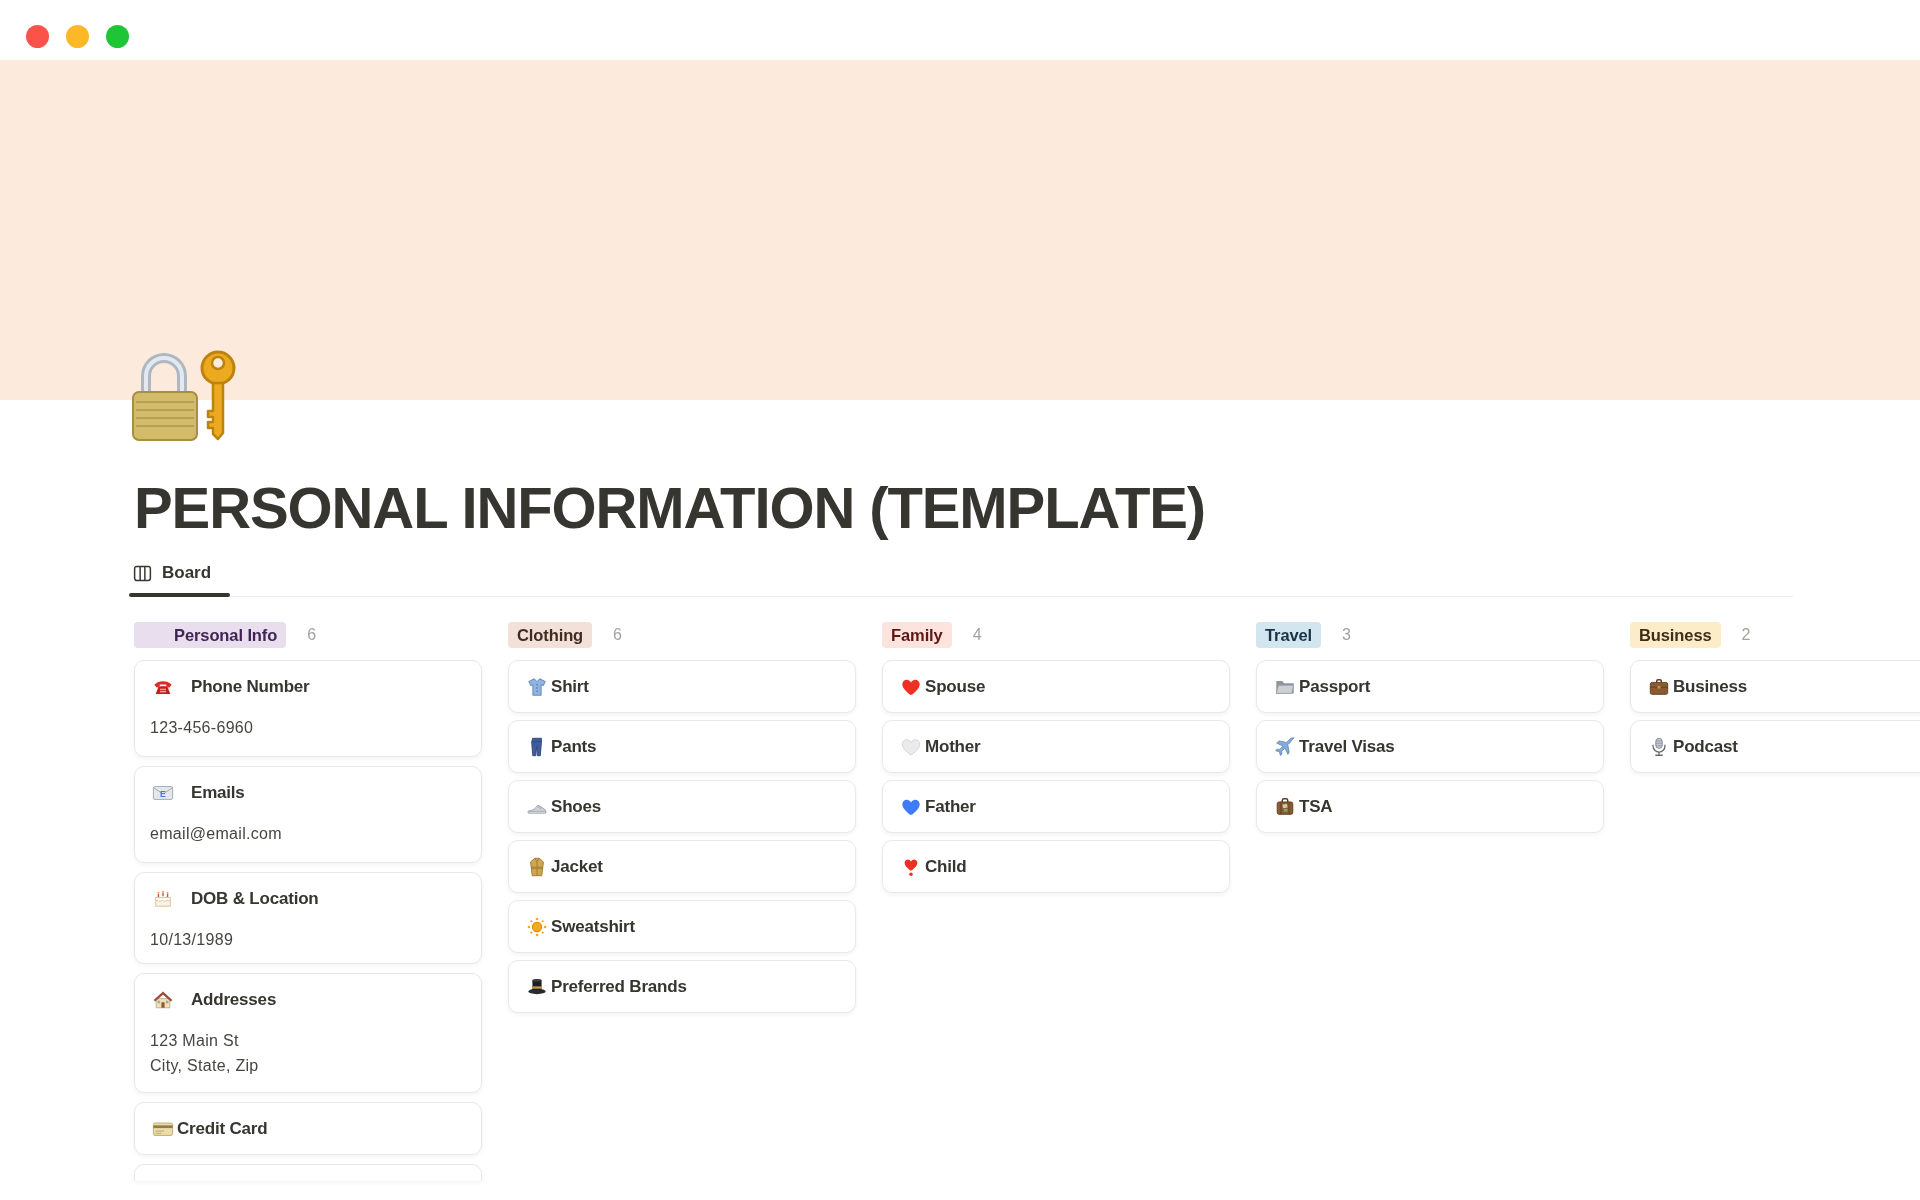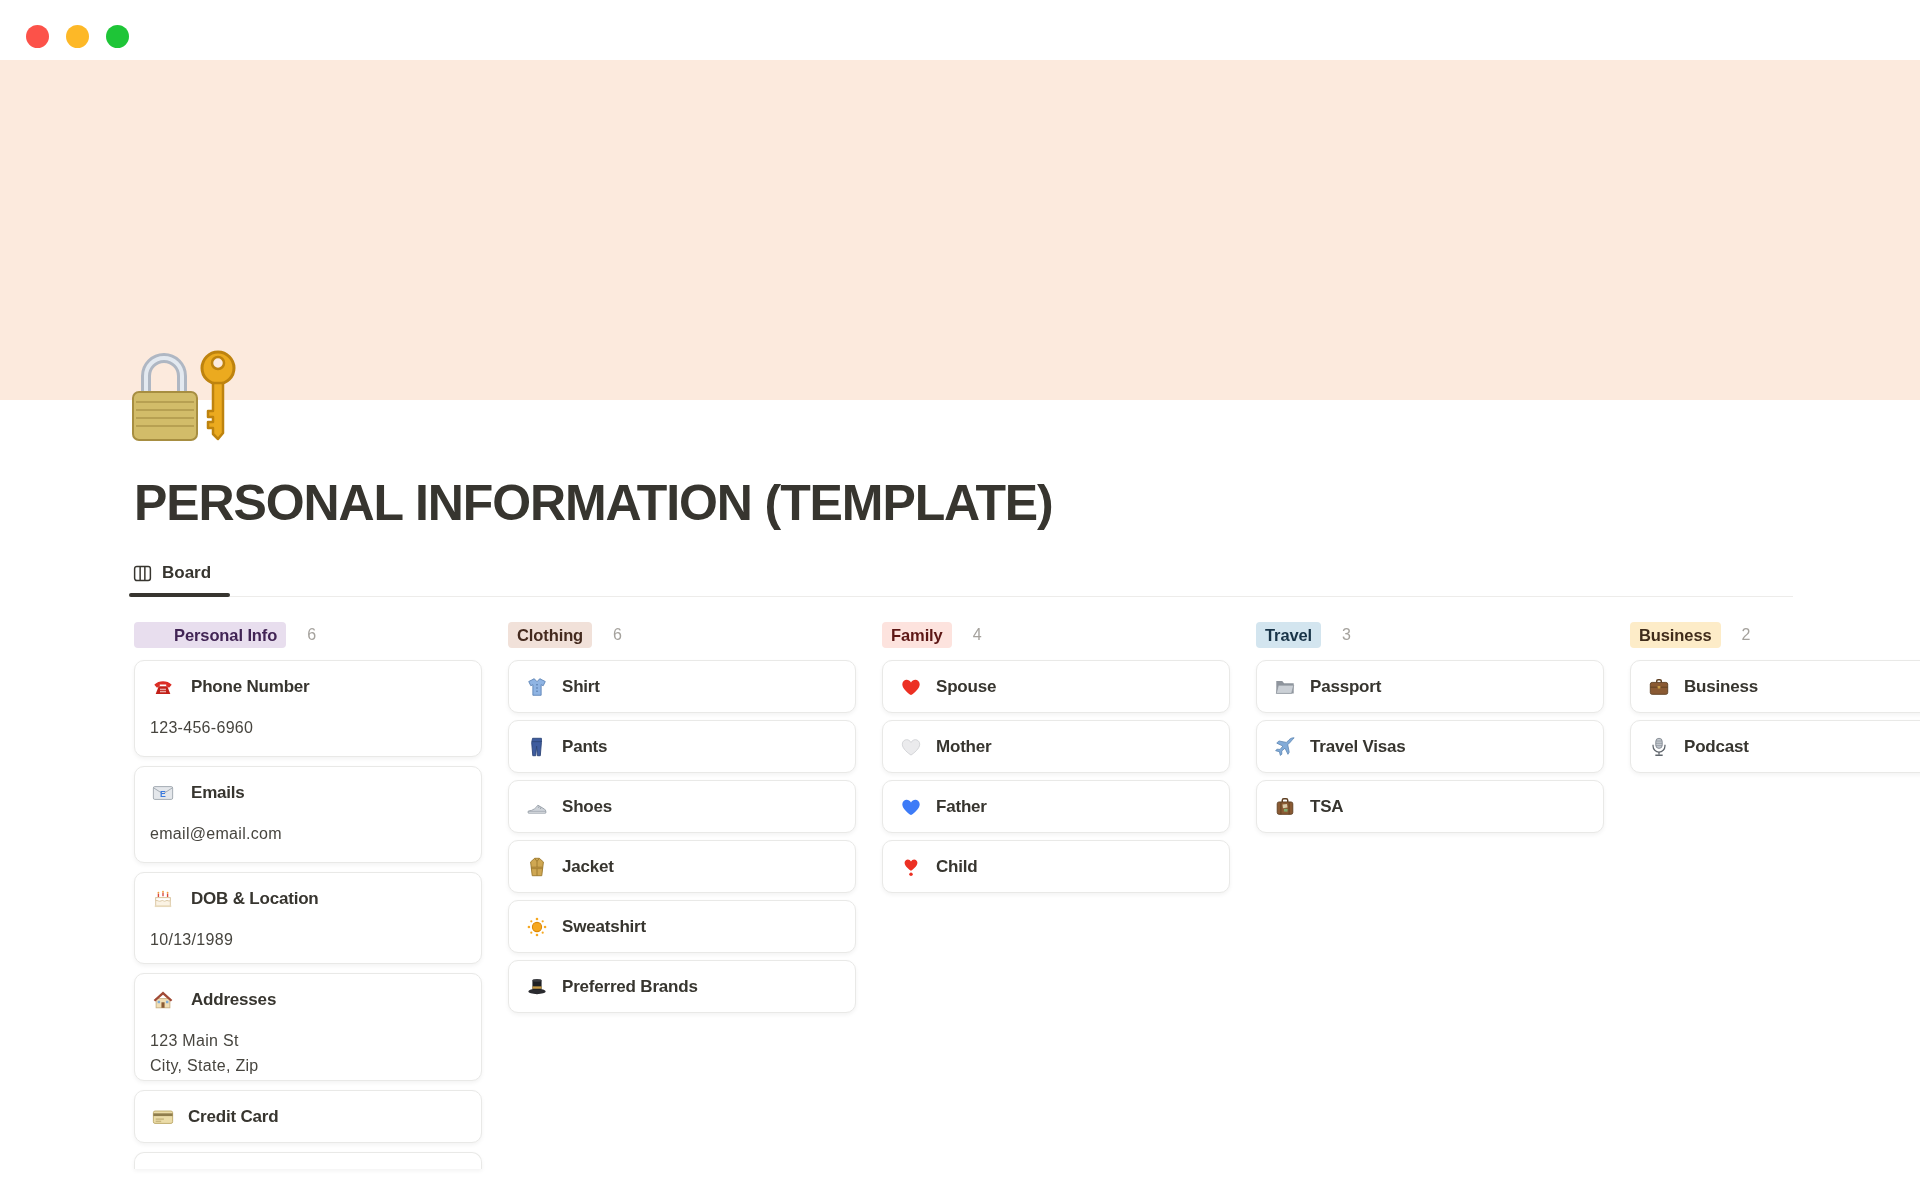--- a/index.html
+++ b/index.html
@@ -14,45 +14,45 @@
   .dot.close { left:26px; }
   .dot.min   { left:66px; }
   .dot.max   { left:106px; }
   
   .cover { position:absolute; top:60px; left:0; width:1920px; height:340px; z-index:1; }
   
   .page-icon { position:absolute; left:130px; top:346px; width:110px; height:100px; z-index:3; cursor:pointer; }
   
   .page-title {
     position:absolute; left:134px; top:474px; z-index:2;
-    font-size:50px; font-weight:700; letter-spacing:-1.1px; color:#37352F; white-space:nowrap;
+    font-size:58px; font-weight:700; letter-spacing:-1.1px; color:#37352F; white-space:nowrap;
   }
   
   .tabbar { position:absolute; left:131px; top:562px; display:flex; align-items:center; gap:9px; z-index:2; cursor:pointer; }
   .tab-label { font-size:17px; font-weight:600; color:#37352F; }
   .tab-underline { position:absolute; left:129px; top:593px; width:101px; height:4px; background:#37352F; border-radius:2px; z-index:3; }
   .divider { position:absolute; left:129px; top:596px; width:1664px; height:1px; background:#EDECEA; z-index:2; }
   
   .column { position:absolute; top:622px; width:348px; z-index:2; }
   .col-header { display:flex; align-items:center; height:26px; margin-bottom:12px; }
   .tag {
     display:inline-block; border-radius:4px; padding:0 9px; height:26px;
     line-height:26px; font-size:16.5px; font-weight:600; letter-spacing:-0.1px; cursor:pointer; white-space:nowrap;
   }
   .count { font-size:16px; margin-left:21px; color:#A5A29D; }
   .card {
     background:#ffffff; border:1px solid #E9E9E7; border-radius:10px;
     box-shadow:0 2px 4px rgba(15,15,15,0.05); cursor:pointer; overflow:hidden;
   }
   .gap9 > .card { margin-bottom:9px; }
   .gap7 > .card { margin-bottom:7px; }
-  .card.simple { height:53px; display:flex; align-items:center; padding:0 16px 0 17px; gap:14px; }
+  .card.simple { height:53px; display:flex; align-items:center; padding:0 16px 0 17px; gap:3px; }
   .card.h97  { height:97px; }
   .card.h96  { height:92px; }
-  .card.h120 { height:108px; }
+  .card.h120 { height:120px; }
   .card.partial { height:17px; border-bottom:none; border-radius:10px 10px 0 0; }
   .trow { display:flex; align-items:center; gap:17px; padding:15px 16px 0 17px; }
   .cicon { width:22px; height:22px; flex:none; display:flex; align-items:center; justify-content:center; }
   .ctitle { font-size:17px; font-weight:600; letter-spacing:-0.2px; color:#37352F; white-space:nowrap; }
   .cbody { margin-top:17px; padding:0 16px 0 15px; font-size:16px; letter-spacing:0.3px; line-height:25px; color:#47453F; }
   svg { display:block; }
 </style>
 </head>
 <body>
 

